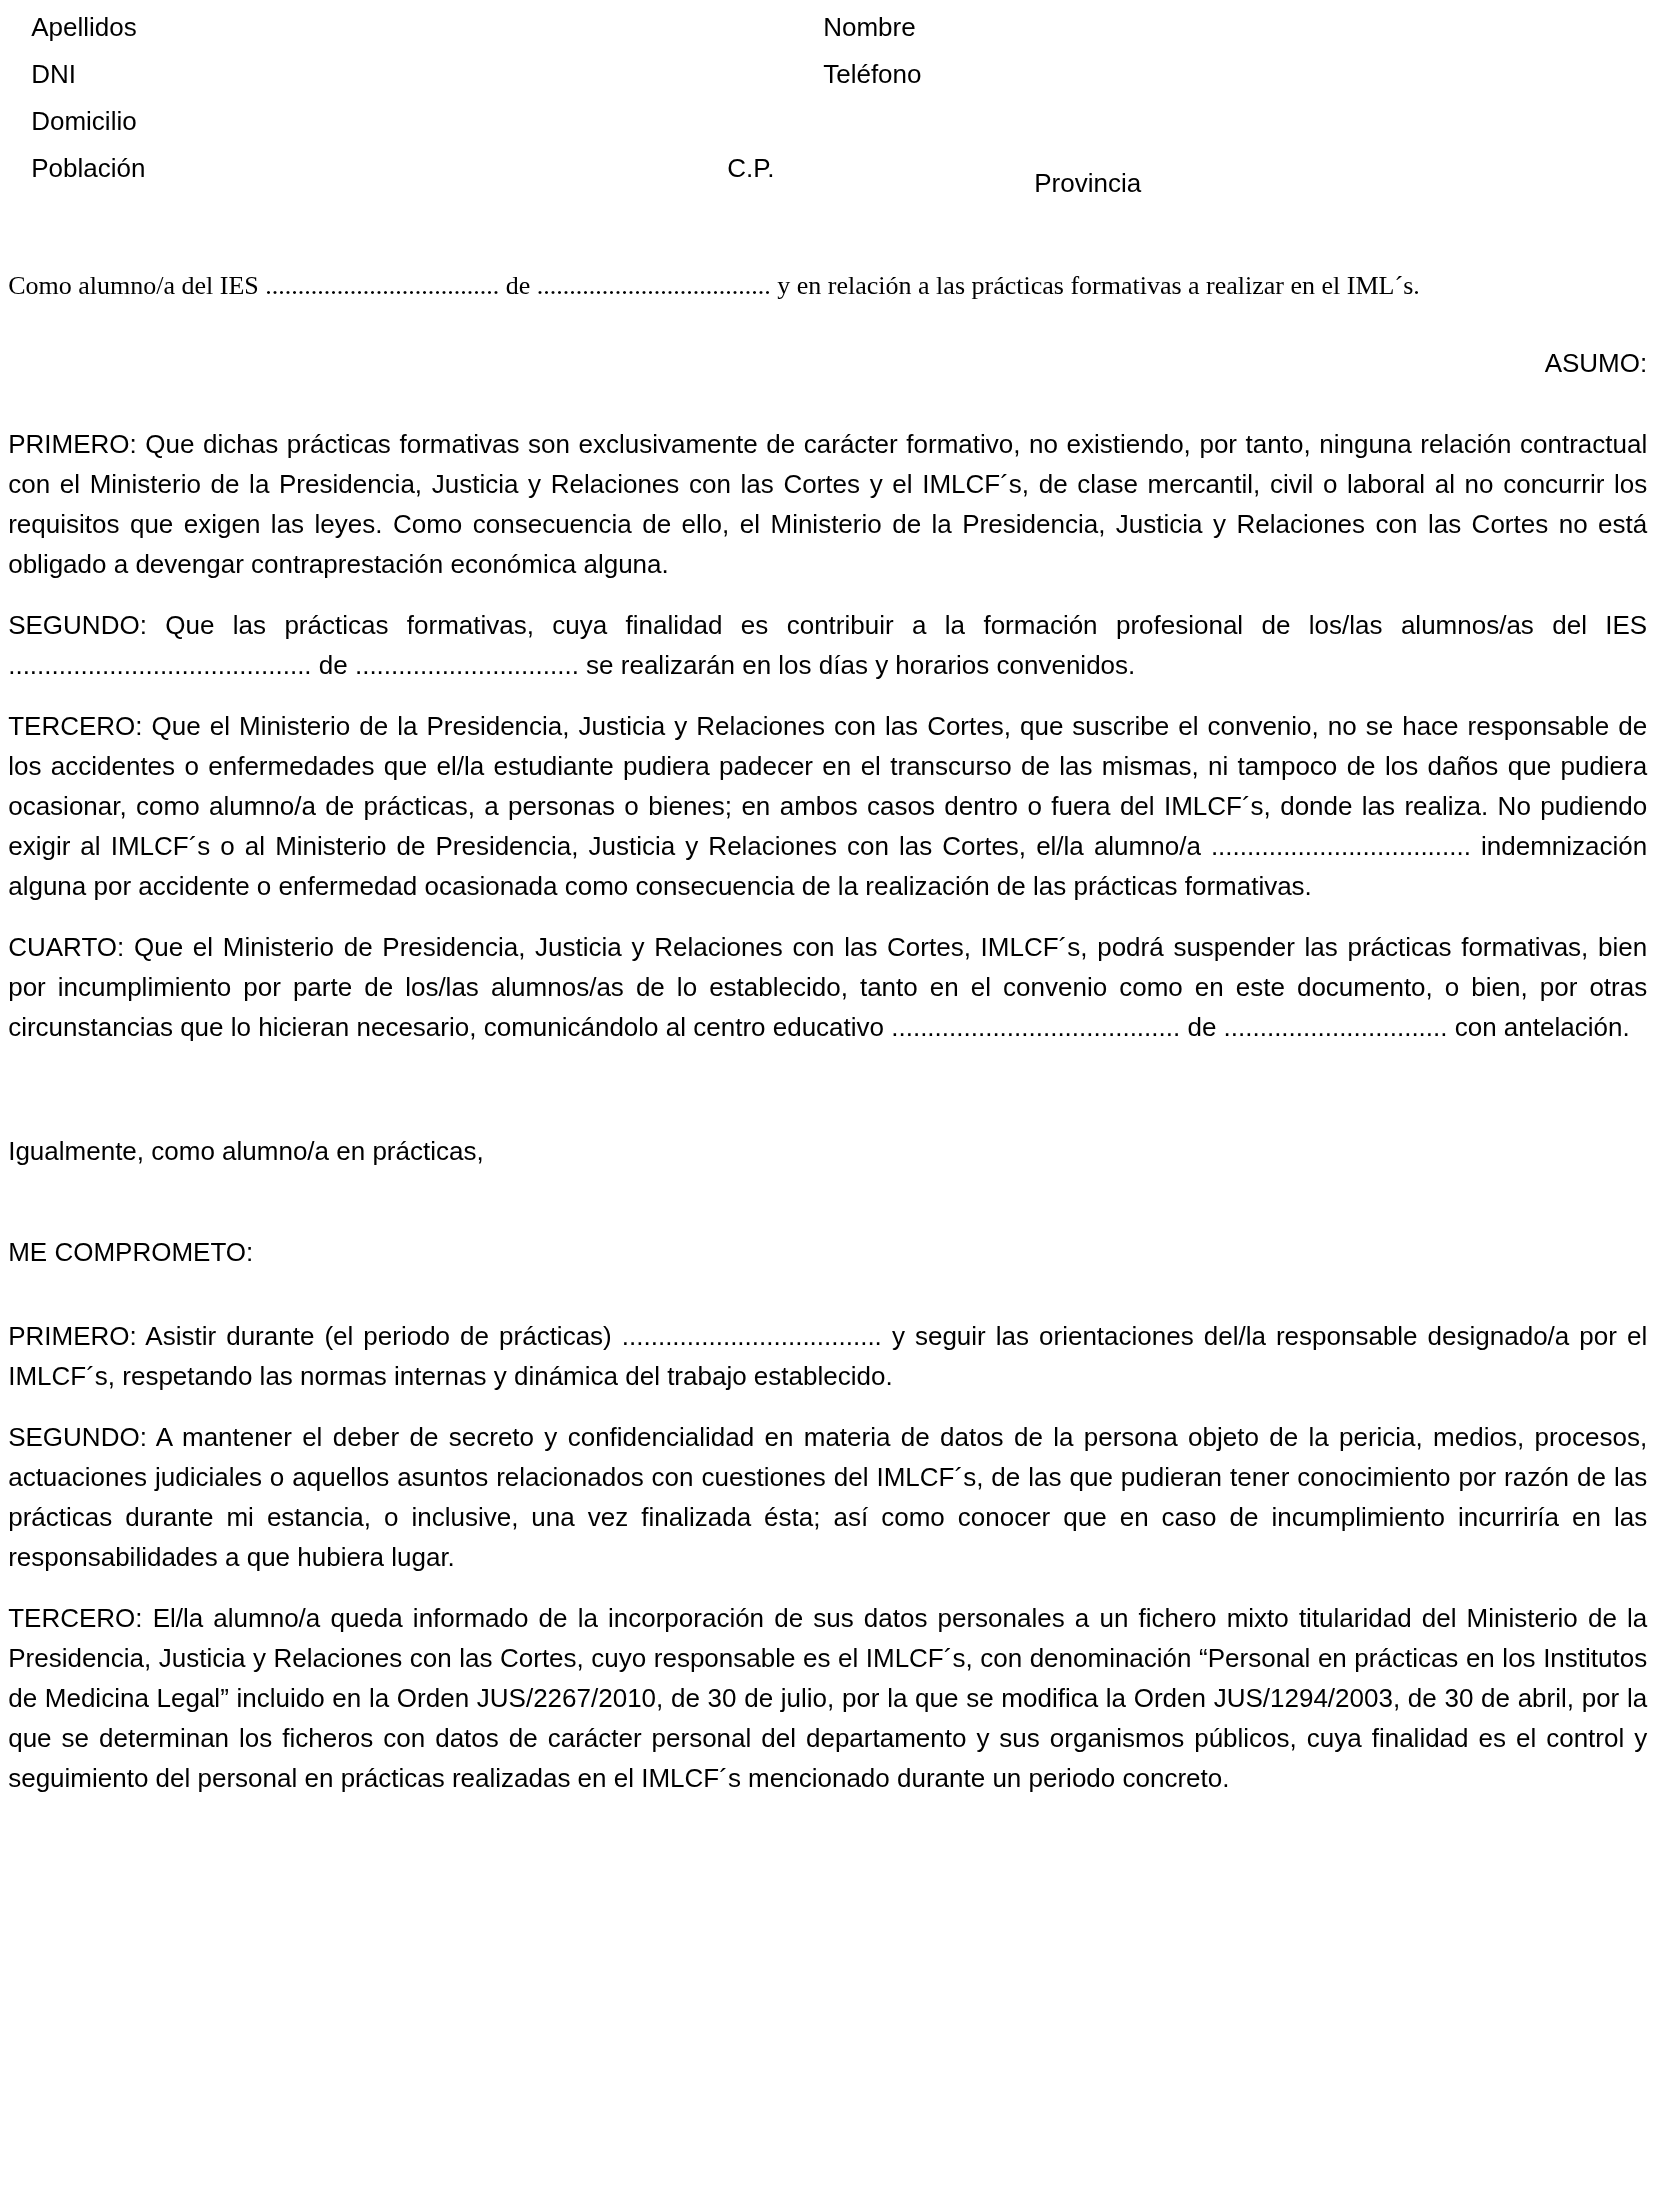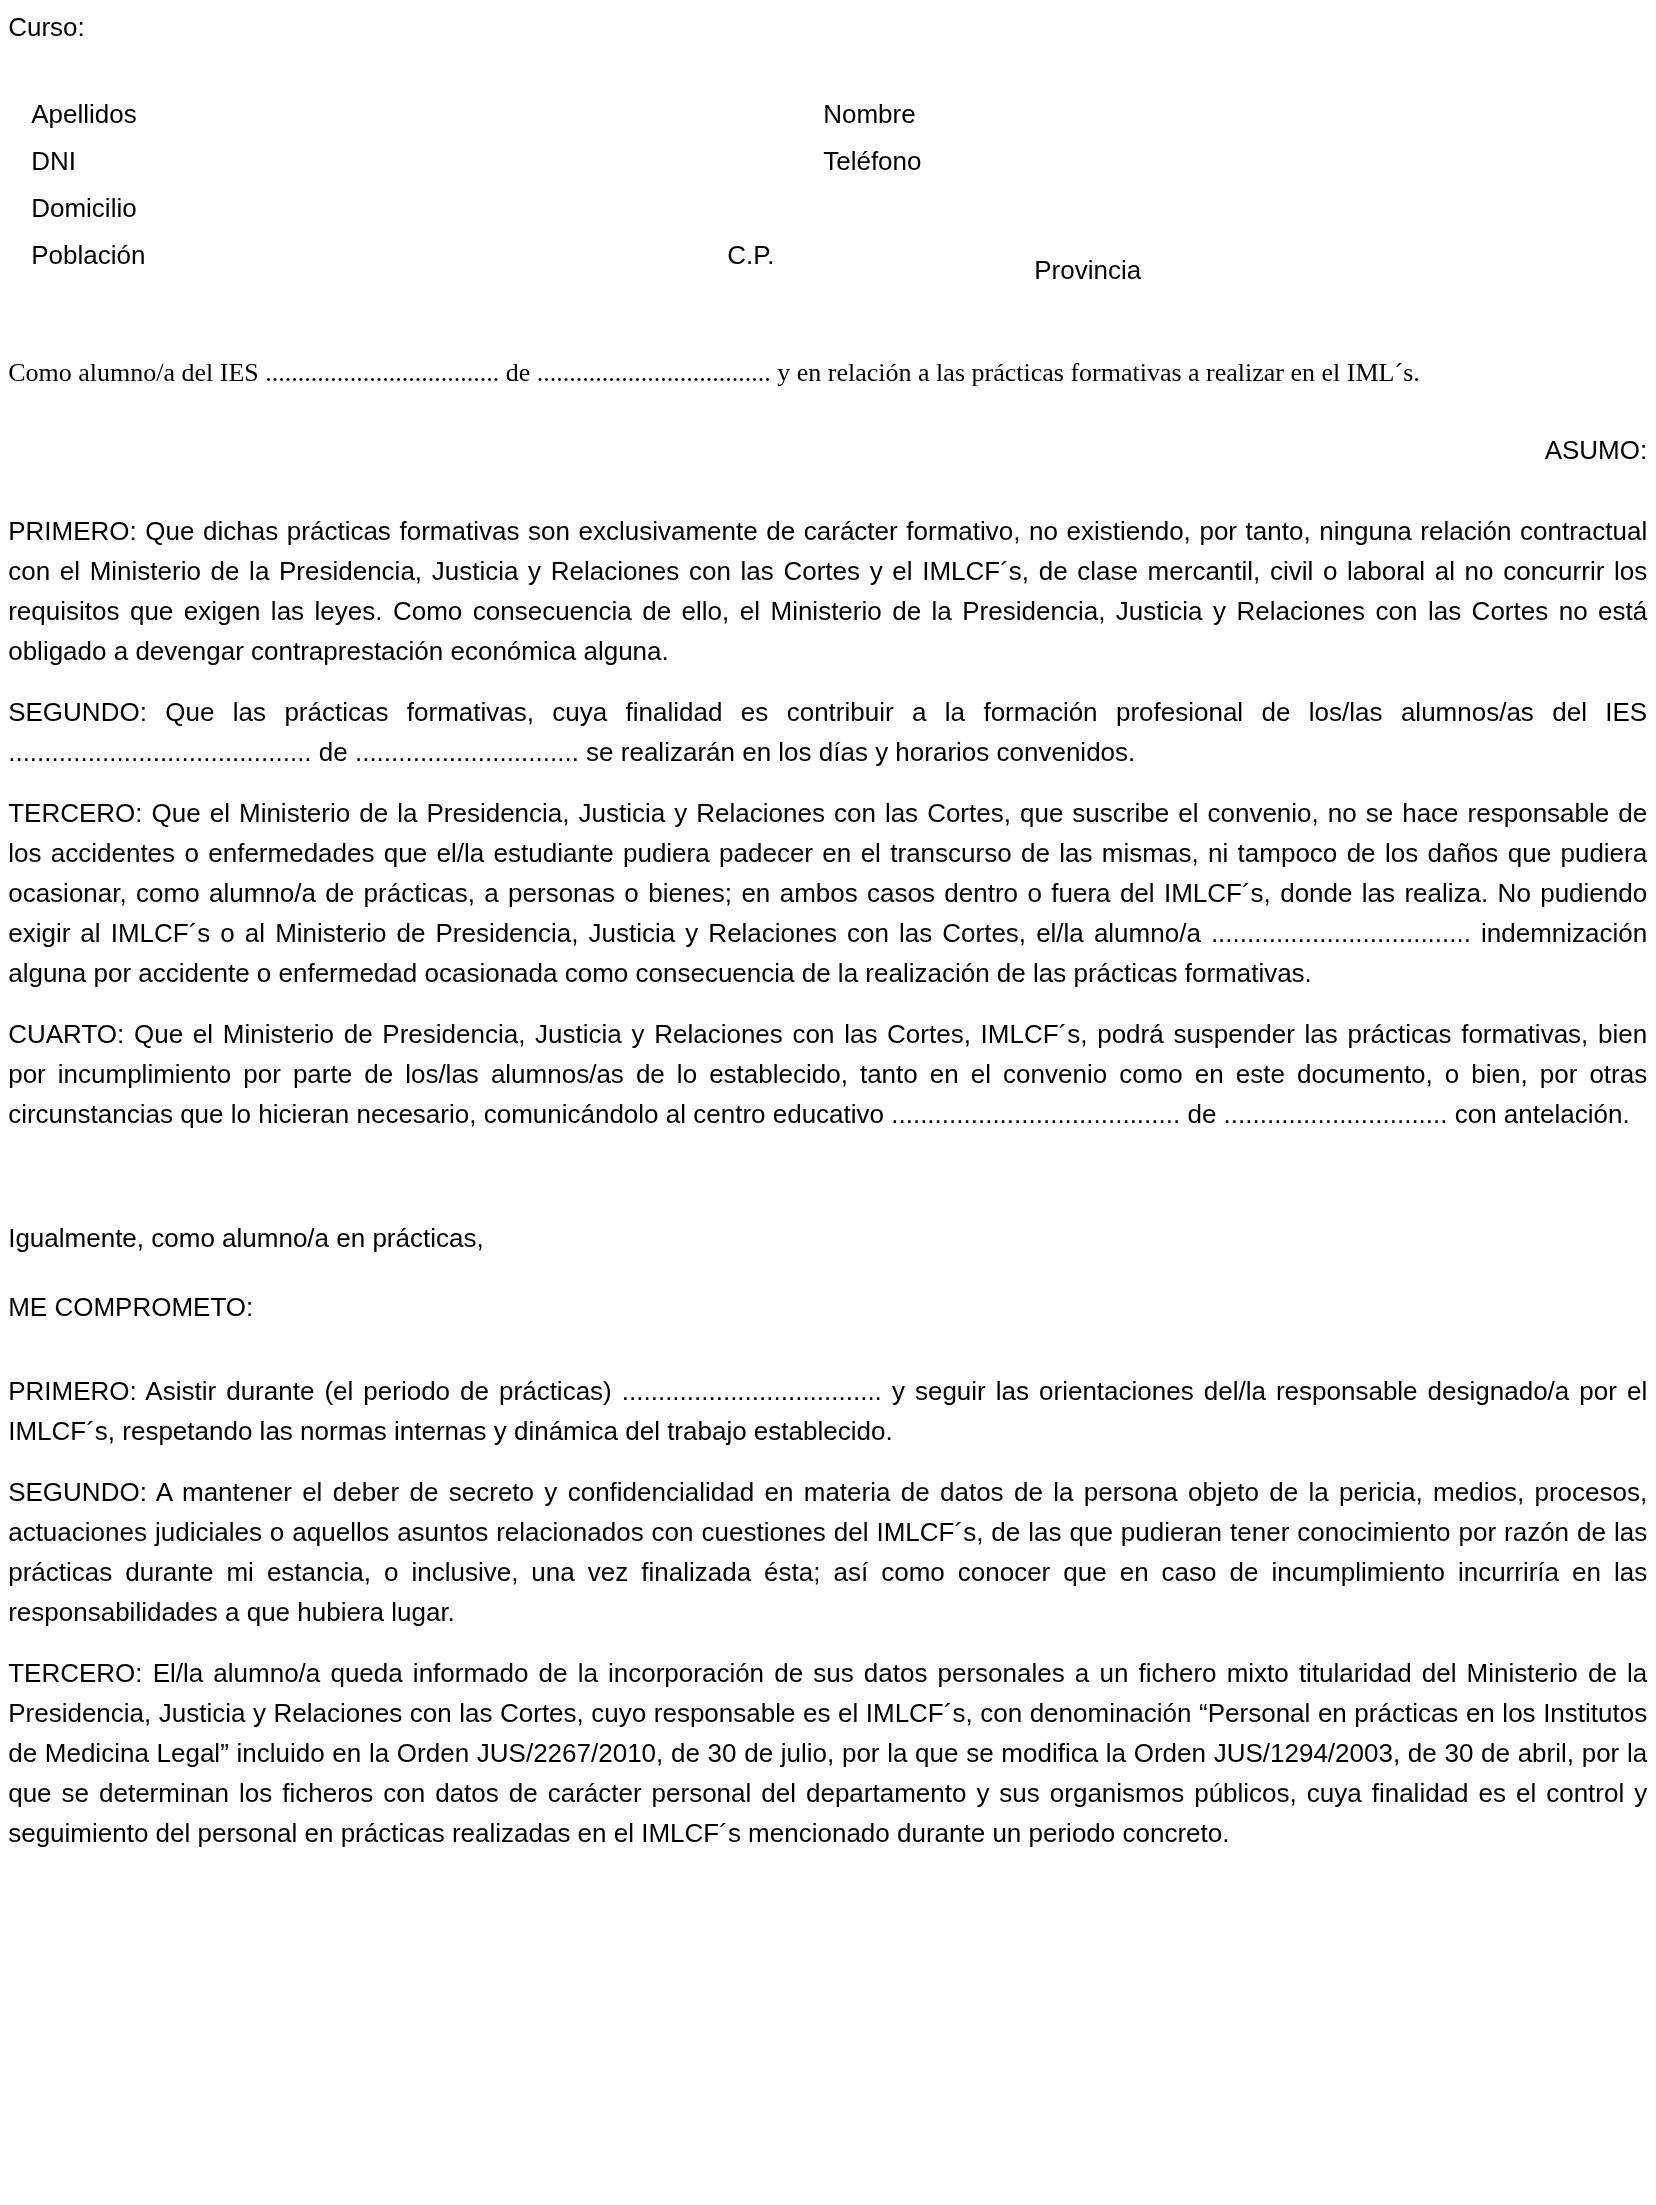--- a/index.html
+++ b/index.html
@@ -47,33 +47,32 @@
     margin-bottom: 41px;
     font-family: Liberation Serif, serif;
   }
   .section-heading {
     line-height: 33px;
     margin: 0 0 44px 0;
     text-align: right;
   }
   .igualmente {
     line-height: 33px;
-    margin: 88px 0 36px 0;
+    margin: 88px 0 68px 0;
   }
   .comprometo-heading {
     line-height: 33px;
     margin: 0 0 47px 0;
   }
 </style>
 </head>
 <body>
 
 <div class="page">
 
-  <div class="curso-line">Curso:</div>
 
   <div class="hdr-block">
     <div class="hdr-row">
       <span>Apellidos</span>
       <span class="hdr-col2">Nombre</span>
     </div>
     <div class="hdr-row">
       <span>DNI</span>
       <span class="hdr-col2">Teléfono</span>
     </div>

